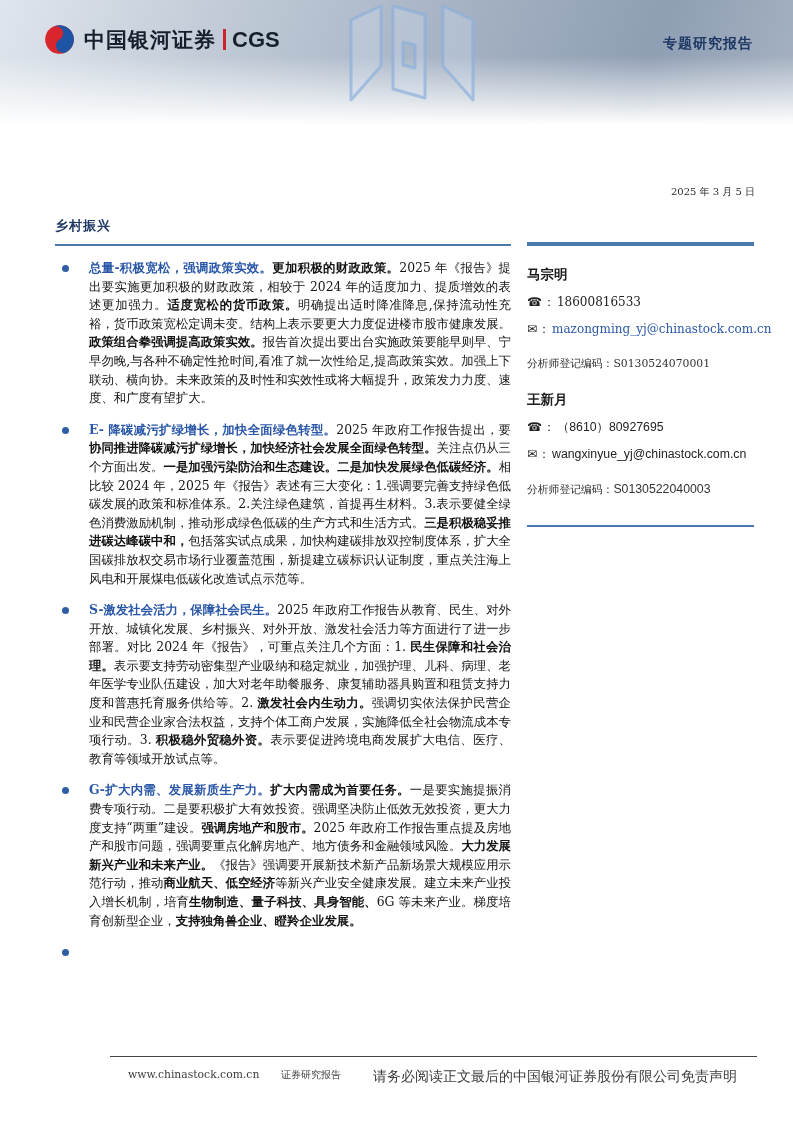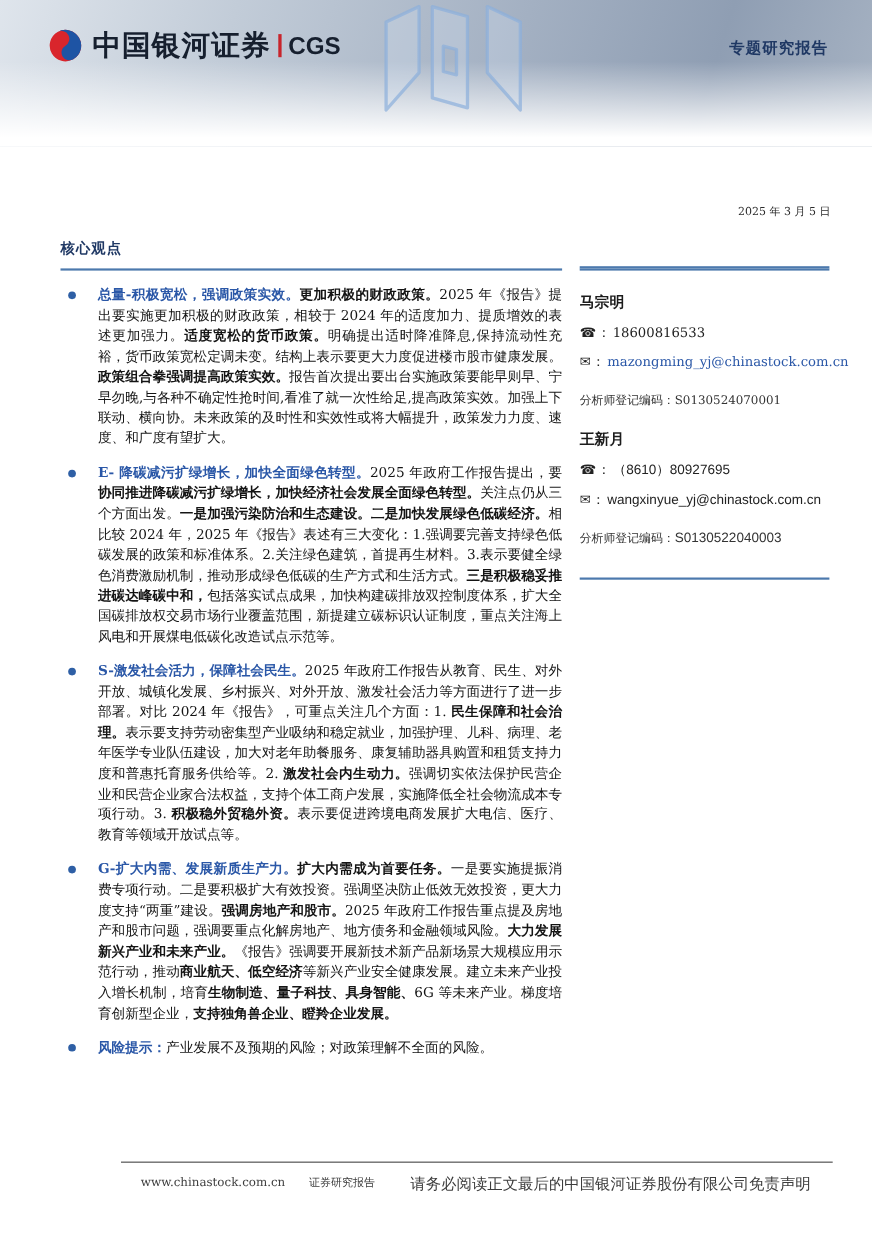--- a/index.html
+++ b/index.html
@@ -7,21 +7,21 @@
         font-family:"DejaVu Serif","Liberation Serif",serif;color:var(--text_dark);}
 
   
   .hdr{position:absolute;left:0;top:0;right:0;height:133px;
     background:
       linear-gradient(to bottom, rgba(255,255,255,0) 0%, rgba(255,255,255,0) 42%, #ffffff 94%),
       linear-gradient(108deg,#dfe5ec 0%,#c2ccd8 26%,#a3b0c2 58%,#8f9eb3 80%,#a7b3c3 100%);}
   .watermark{position:absolute;left:337px;top:2px;}
   .brand{position:absolute;left:44px;top:24px;display:flex;align-items:center;}
   .logo{width:31px;height:31px;margin-right:9px;}
-  .brand-cn{font-family:"Liberation Sans",sans-serif;font-weight:bold;font-size:26px;
+  .brand-cn{font-family:"Liberation Sans",sans-serif;font-weight:bold;font-size:21px;
             color:#161f2e;letter-spacing:1px;}
   .brand-divider{width:3px;height:21px;background:var(--brand_red);margin:0 6px 0 7px;}
   .brand-en{font-family:"Liberation Sans",sans-serif;font-weight:bold;font-size:22px;color:#161f2e;}
   .report-type{position:absolute;top:35px;right:40px;font-weight:bold;font-size:14px;
                color:var(--heading_navy);letter-spacing:1px;}
 
   
   .title-row{position:absolute;left:55px;top:142px;display:flex;}
   .title-bar{width:11px;height:63px;background:var(--accent_blue);}
   h1{margin:1px 0 0 14px;font-size:23px;font-weight:bold;color:var(--accent_blue);letter-spacing:.5px;}
@@ -85,21 +85,21 @@
       <span class="brand-cn">中国银河证券</span>
       <span class="brand-divider"></span>
       <span class="brand-en">CGS</span>
     </div>
     <div class="report-type">专题研究报告</div>
   </header>
 
   <div class="date">2025 年 3 月 5 日</div>
 
   <section class="main">
-    <div class="core-heading">核心观点</div>
+    <div class="core-heading">乡村振兴</div>
     <div class="rule"></div>
     <ul class="bullets" id="bullet-list">
 
   <li class="bullet">
     <span class="dot"></span>
     <span class="bullet-text"><span class="seg-lead">总量-积极宽松，强调政策实效。</span><span class="seg-b">更加积极的财政政策。</span><span class="seg-n">2025 年《报告》提出要实施更加积极的财政政策，相较于 2024 年的适度加力、提质增效的表述更加强力。</span><span class="seg-b">适度宽松的货币政策。</span><span class="seg-n">明确提出适时降准降息,保持流动性充裕，货币政策宽松定调未变。结构上表示要更大力度促进楼市股市健康发展。</span><span class="seg-b">政策组合拳强调提高政策实效。</span><span class="seg-n">报告首次提出要出台实施政策要能早则早、宁早勿晚,与各种不确定性抢时间,看准了就一次性给足,提高政策实效。加强上下联动、横向协。未来政策的及时性和实效性或将大幅提升，政策发力力度、速度、和广度有望扩大。</span></span>
   </li>
 
   <li class="bullet">
     <span class="dot"></span>
@@ -111,21 +111,20 @@
     <span class="bullet-text"><span class="seg-lead">S-激发社会活力，保障社会民生。</span><span class="seg-n">2025 年政府工作报告从教育、民生、对外开放、城镇化发展、乡村振兴、对外开放、激发社会活力等方面进行了进一步部署。对比 2024 年《报告》，可重点关注几个方面：1. </span><span class="seg-b">民生保障和社会治理。</span><span class="seg-n">表示要支持劳动密集型产业吸纳和稳定就业，加强护理、儿科、病理、老年医学专业队伍建设，加大对老年助餐服务、康复辅助器具购置和租赁支持力度和普惠托育服务供给等。2. </span><span class="seg-b">激发社会内生动力。</span><span class="seg-n">强调切实依法保护民营企业和民营企业家合法权益，支持个体工商户发展，实施降低全社会物流成本专项行动。3. </span><span class="seg-b">积极稳外贸稳外资。</span><span class="seg-n">表示要促进跨境电商发展扩大电信、医疗、教育等领域开放试点等。</span></span>
   </li>
 
   <li class="bullet">
     <span class="dot"></span>
     <span class="bullet-text"><span class="seg-lead">G-扩大内需、发展新质生产力。</span><span class="seg-b">扩大内需成为首要任务。</span><span class="seg-n">一是要实施提振消费专项行动。二是要积极扩大有效投资。强调坚决防止低效无效投资，更大力度支持“两重”建设。</span><span class="seg-b">强调房地产和股市。</span><span class="seg-n">2025 年政府工作报告重点提及房地产和股市问题，强调要重点化解房地产、地方债务和金融领域风险。</span><span class="seg-b">大力发展新兴产业和未来产业。</span><span class="seg-n">《报告》强调要开展新技术新产品新场景大规模应用示范行动，推动</span><span class="seg-b">商业航天、低空经济</span><span class="seg-n">等新兴产业安全健康发展。建立未来产业投入增长机制，培育</span><span class="seg-b">生物制造、量子科技、具身智能、</span><span class="seg-n">6G 等未来产业。梯度培育创新型企业，</span><span class="seg-b">支持独角兽企业、瞪羚企业发展。</span></span>
   </li>
 
   <li class="bullet">
     <span class="dot"></span>
-    <span class="bullet-text"><span class="seg-lead">风险提示：</span><span class="seg-n">产业发展不及预期的风险；对政策理解不全面的风险。</span></span>
   </li>
 </ul>
   </section>
 
   <aside class="sidebar">
     <div class="rule"></div>
     <div class="rule"></div>
     <div id="analyst-list">
   <div class="analyst">
     <div class="a-name">马宗明</div>

